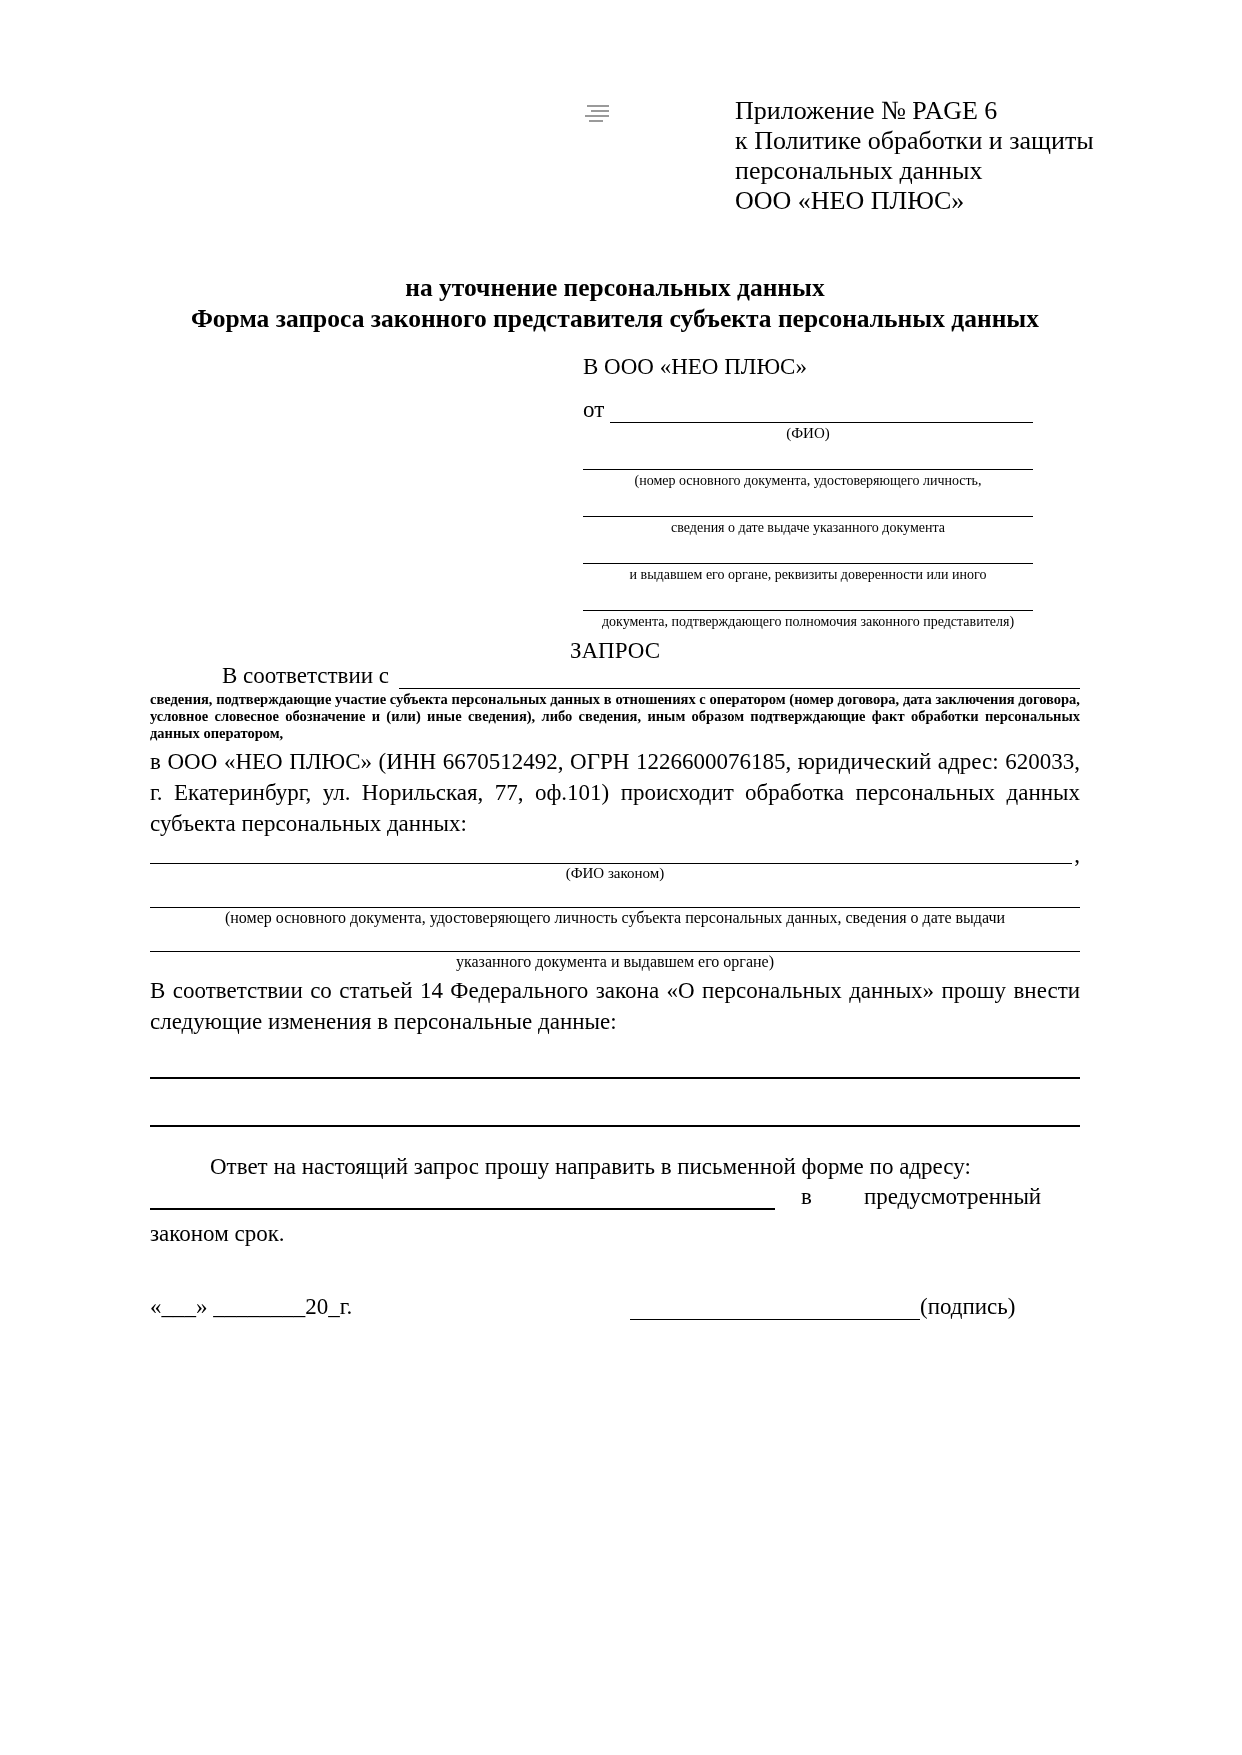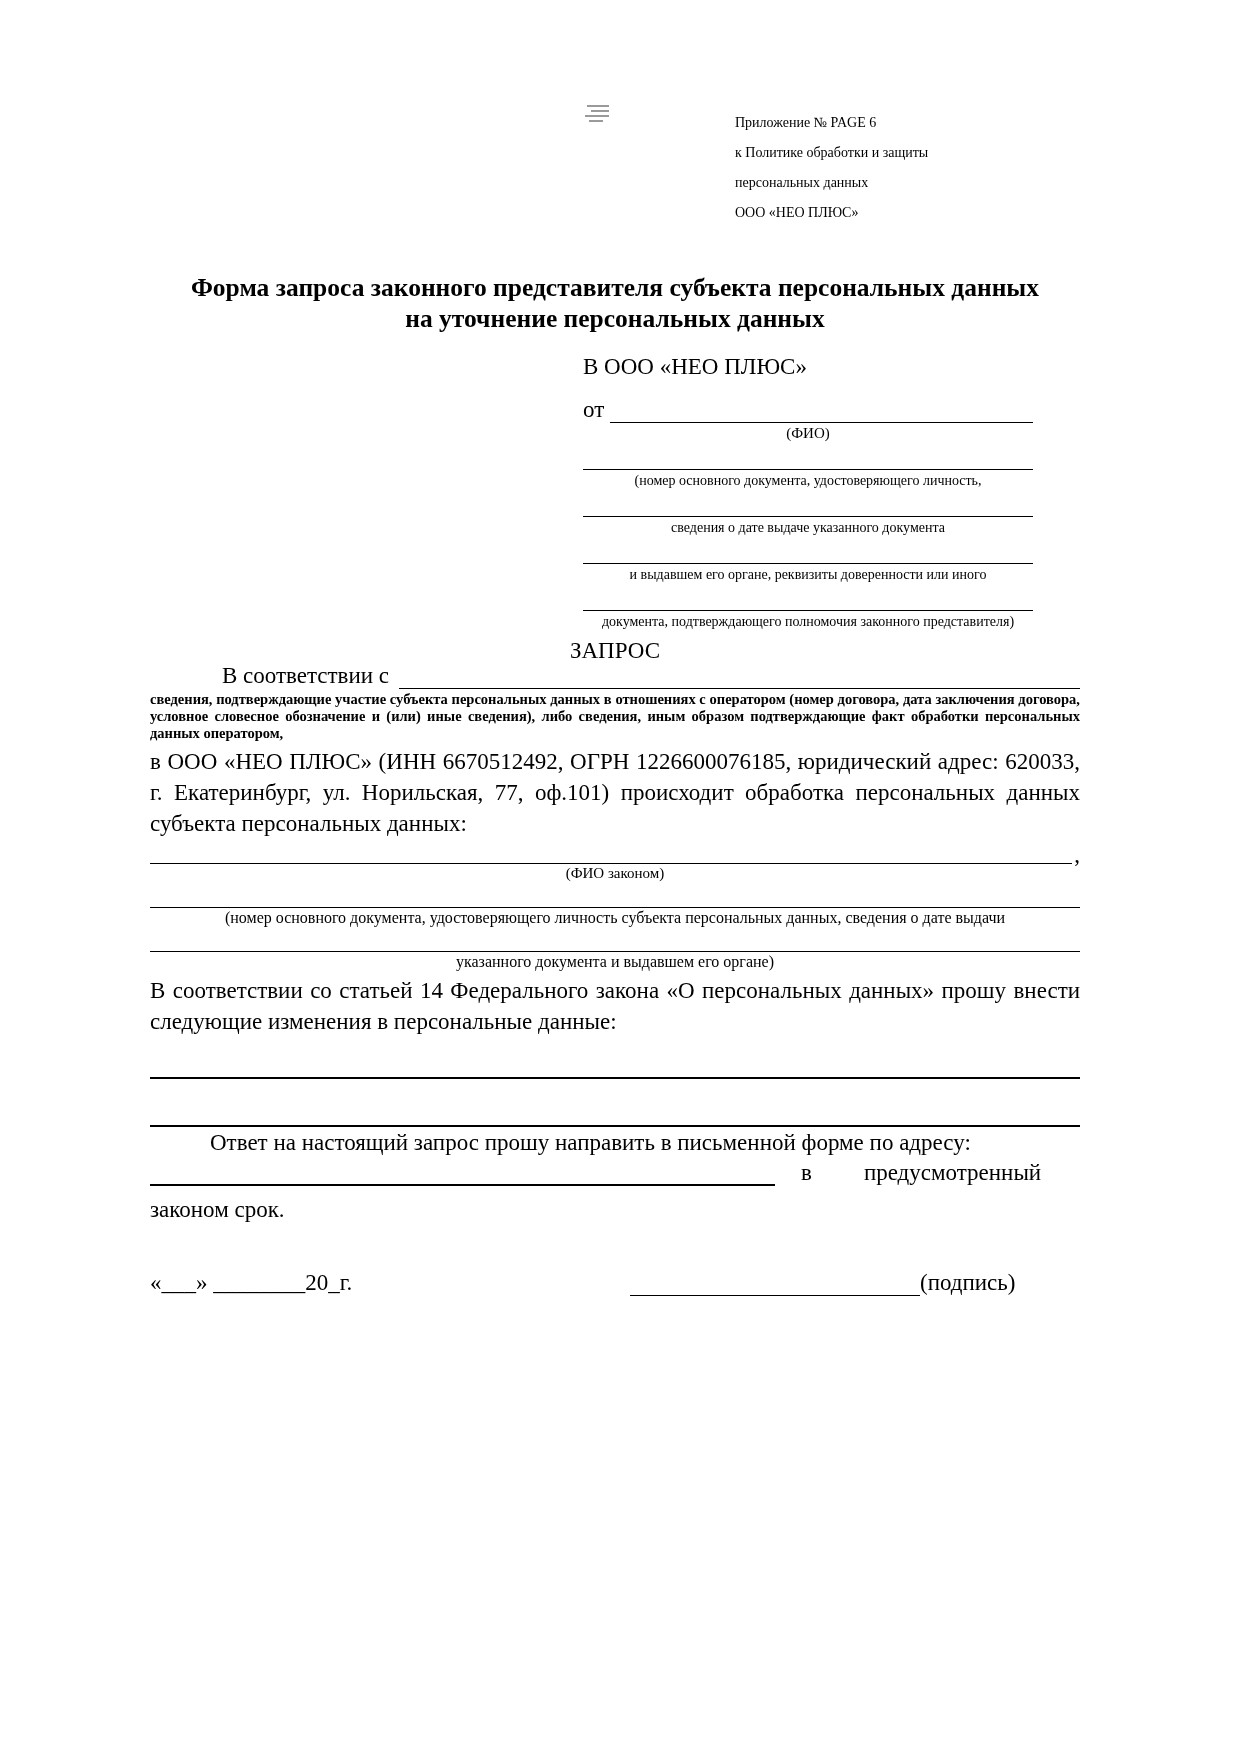--- a/index.html
+++ b/index.html
@@ -38,23 +38,23 @@
     margin-bottom: 3px;
   }
   .header-mark span:nth-child(1){ width: 22px; margin-left: 4px;}
   .header-mark span:nth-child(2){ width: 18px; margin-left: 8px;}
   .header-mark span:nth-child(3){ width: 24px; margin-left: 2px;}
   .header-mark span:nth-child(4){ width: 14px; margin-left: 6px;}
 
   .header-text {
     position: absolute;
     left: 735px;
-    top: 12px;
+    top: 0;
     width: 470px;
-    font-size: 14px;
+    font-size: 26px;
     line-height: 30px;
   }
 
   
   .doc-title {
     position: absolute;
     top: 272px;
     left: 150px;
     width: 930px;
     text-align: center;
@@ -156,20 +156,21 @@
   .thick-rule {
     border-bottom: 2.6px solid #000;
     height: 26px;
     width: 100%;
   }
 
   .answer-line {
     text-indent: 60px;
     font-size: 23px;
     line-height: 31px;
+    margin-top: 24px;
   }
 
   .addr-row {
     display: flex;
     align-items: flex-end;
     margin-top: 2px;
   }
   .addr-row .rl {
     width: 625px;
     border-bottom: 2.2px solid #000;
@@ -205,22 +206,22 @@
     </div>
     <div class="header-text">
       <div>Приложение №  PAGE 6</div>
       <div>к Политике обработки и защиты</div>
       <div>персональных данных</div>
       <div>ООО «НЕО ПЛЮС»</div>
     </div>
   </div>
 
   <div class="doc-title">
+    <div>на уточнение персональных данных</div>
     <div>Форма запроса законного представителя субъекта персональных данных</div>
-    <div>на уточнение персональных данных</div>
   </div>
 
   <div class="addr">
     <div class="line1">В ООО «НЕО ПЛЮС»</div>
 
     <div class="ot-row">
       <span class="lbl">от</span>
       <span class="rule"></span>
     </div>
     <div class="caption">(ФИО)</div>

